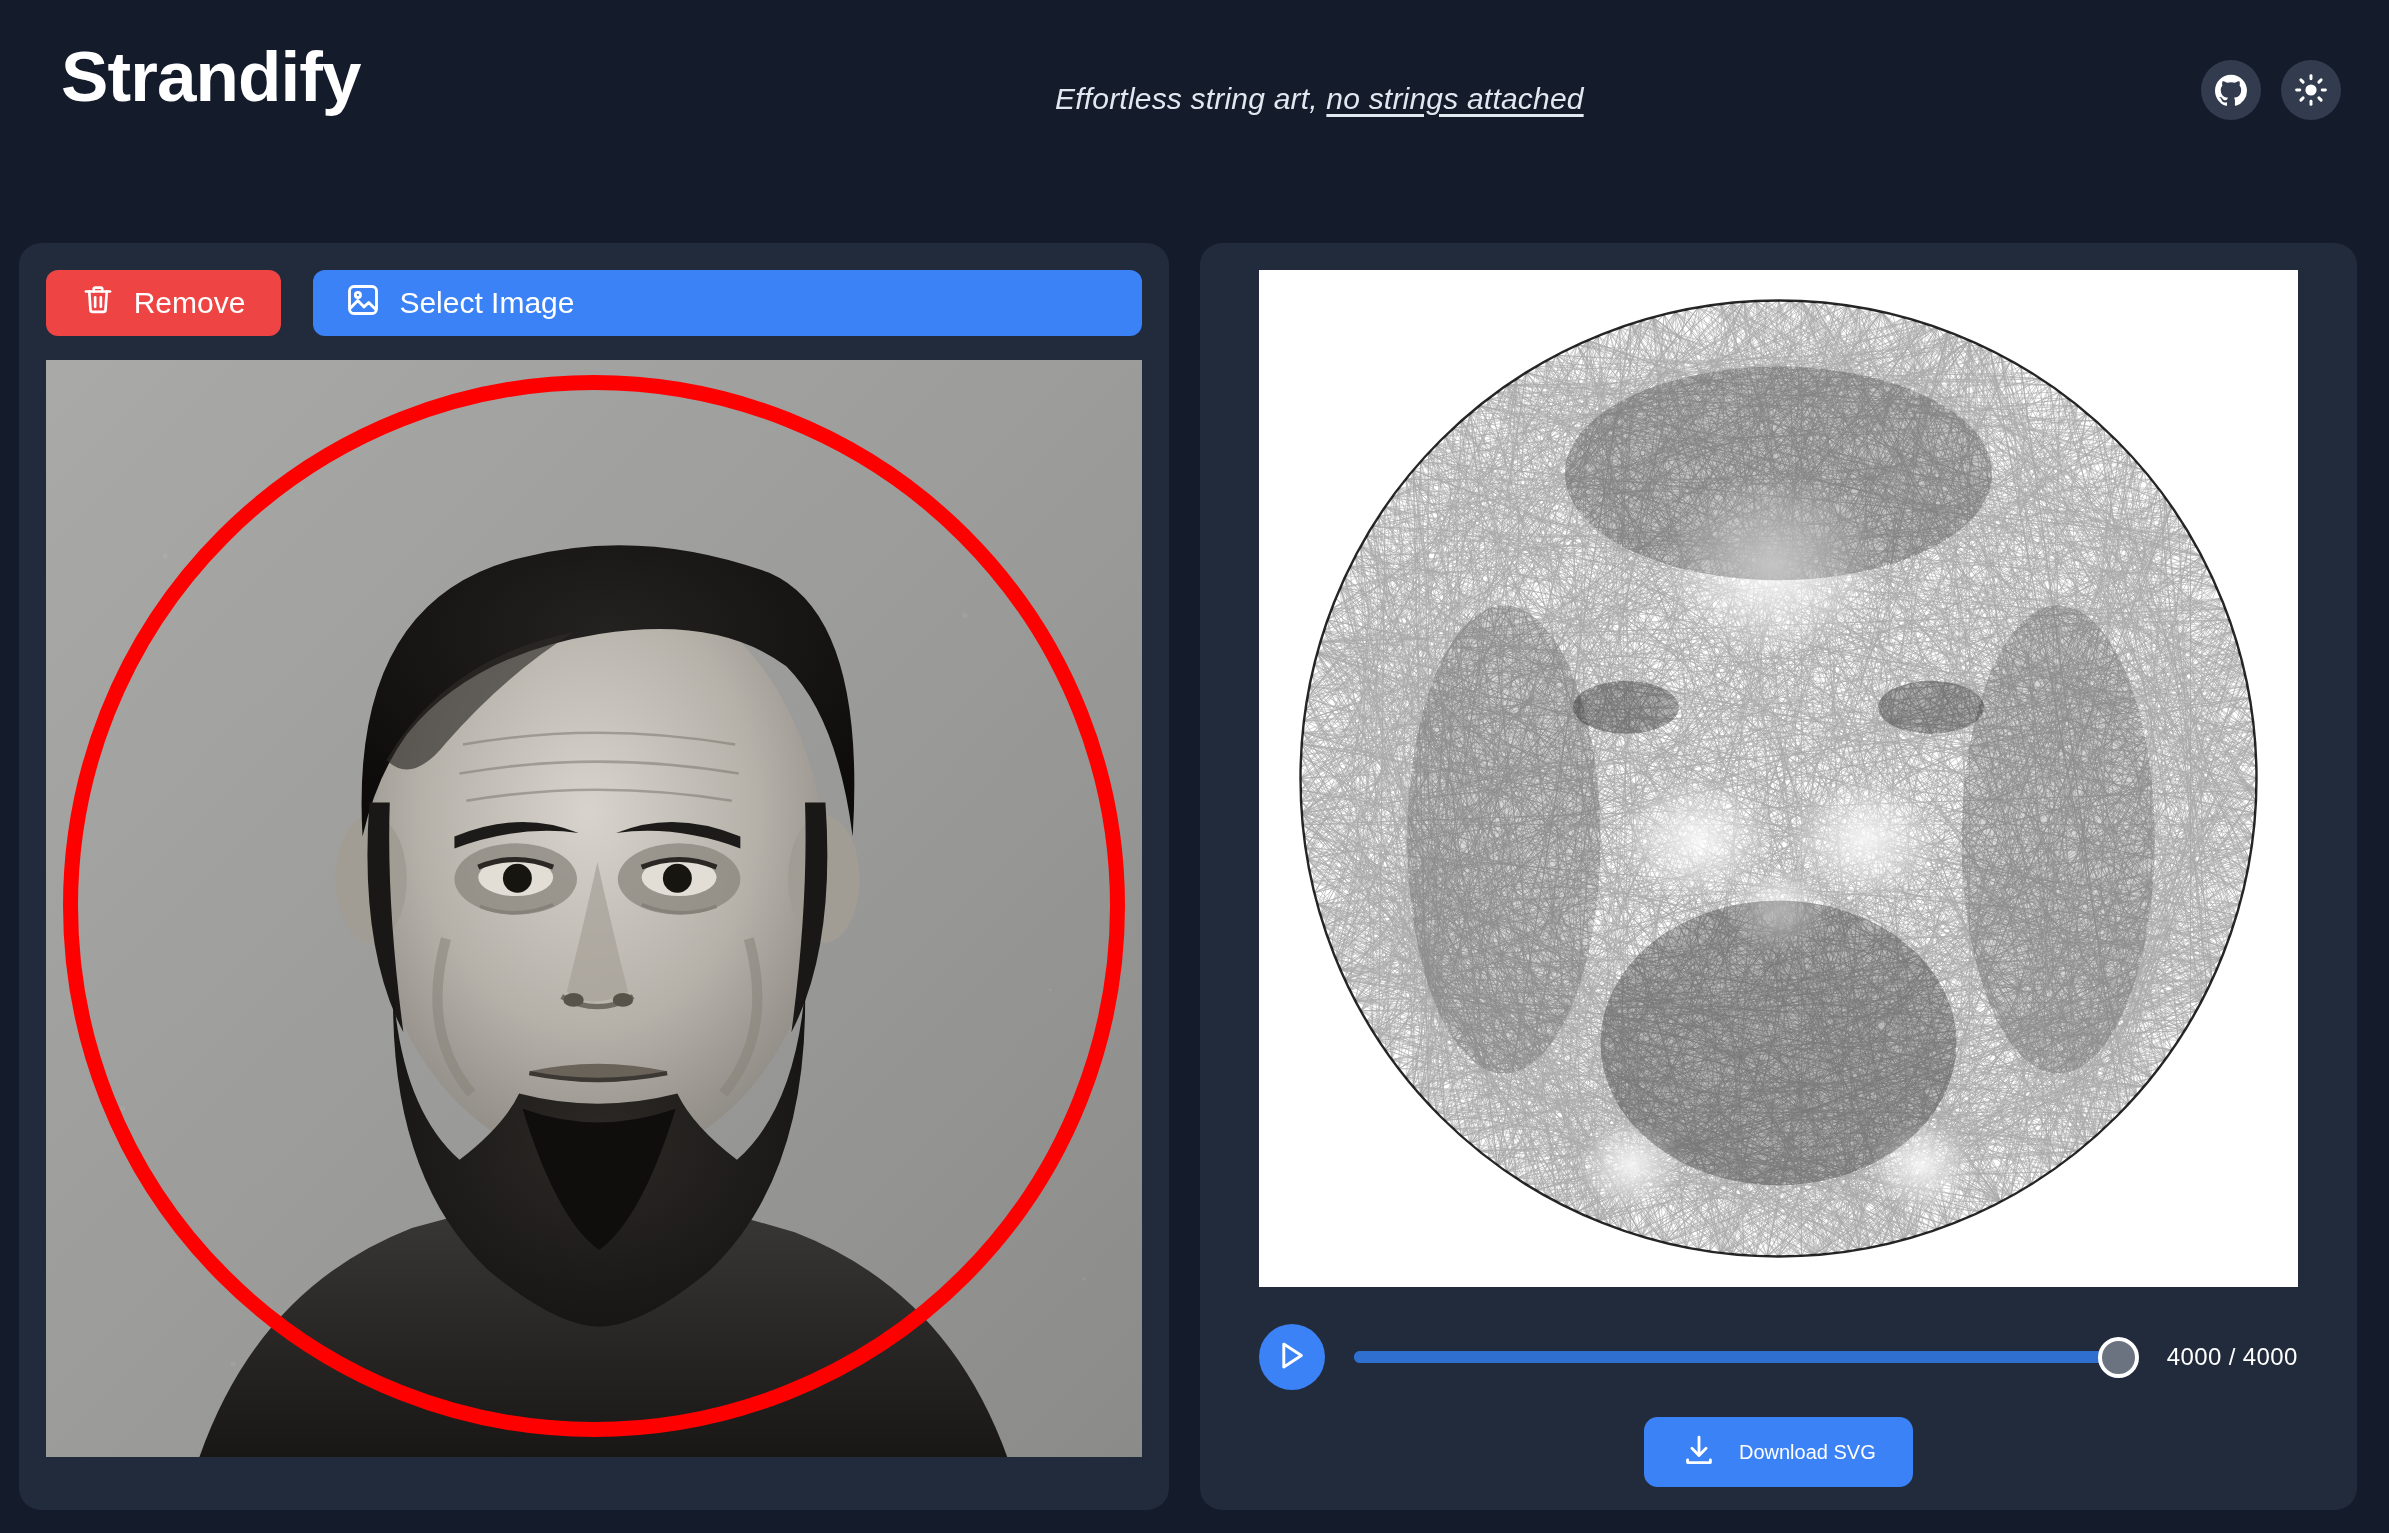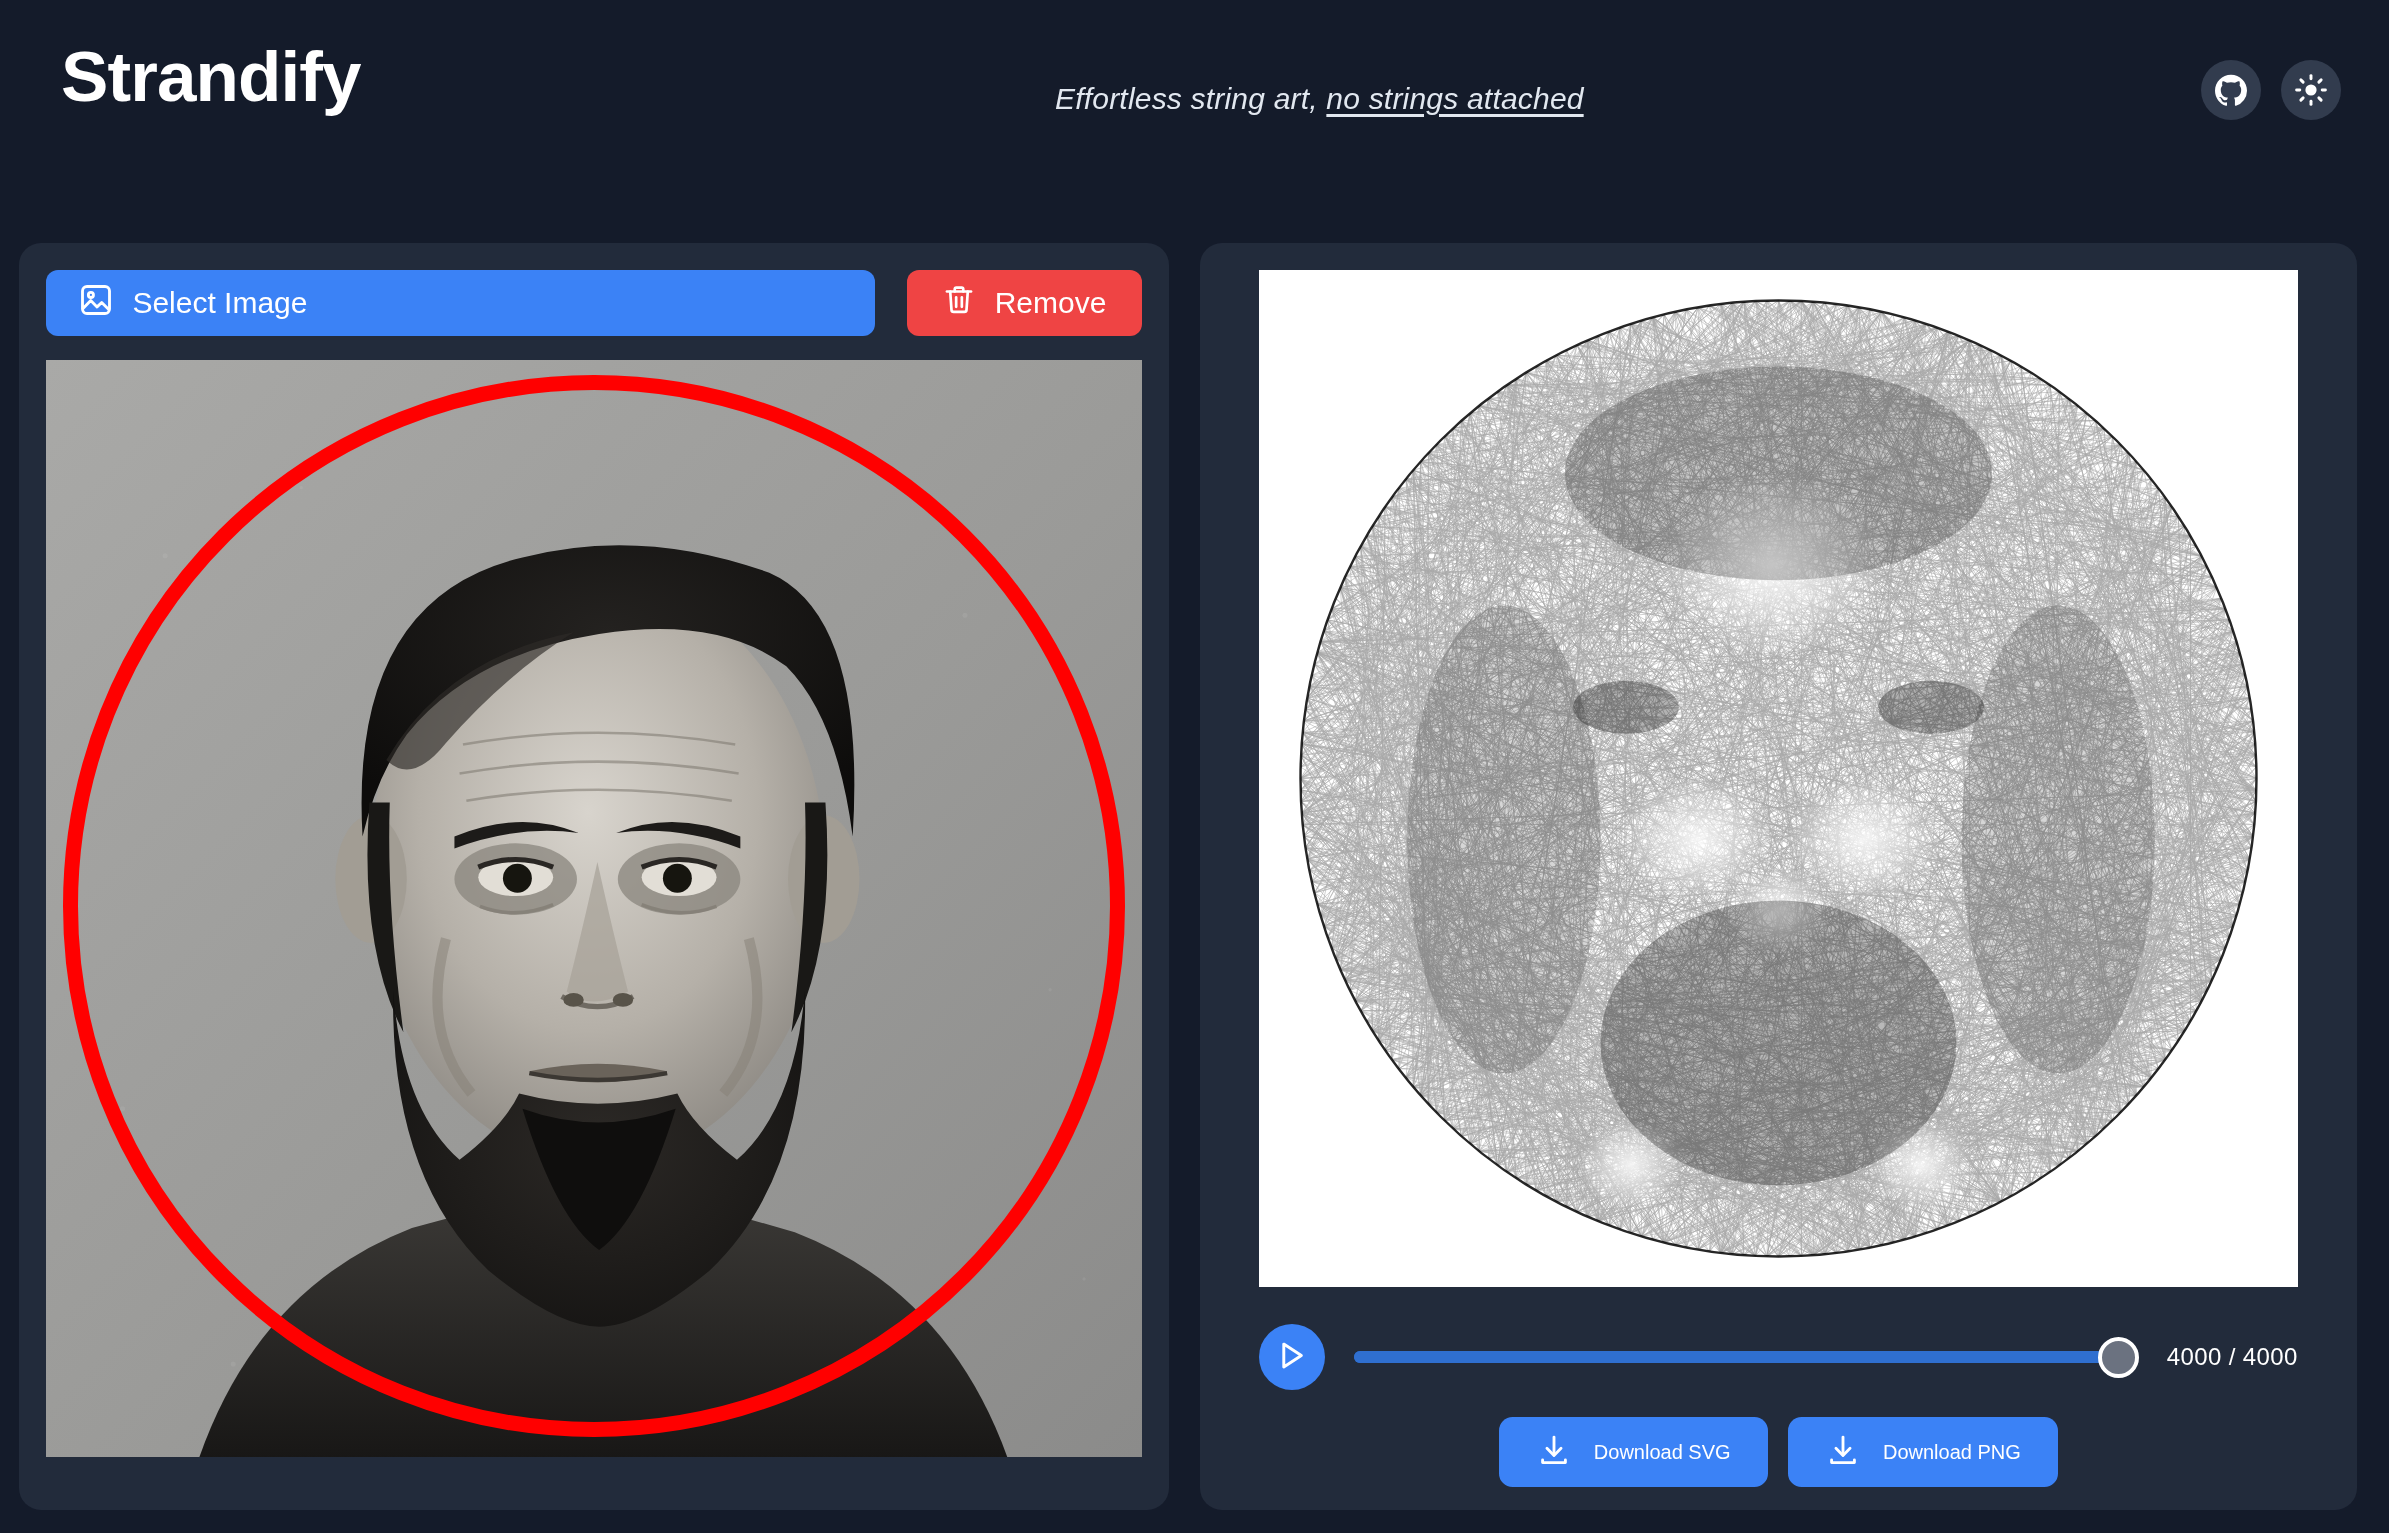--- a/index.html
+++ b/index.html
@@ -288,42 +288,42 @@
         </span>
       </button>
     </div>
   </div>
 
   <div class="main">
 
     <div class="panel panel-left">
 
       <div class="btn-row">
-        <button class="btn btn-select">
-          <span>
-            <svg width="36" height="36" viewBox="0 0 24 24" fill="none" stroke="#ffffff" stroke-width="1.9" stroke-linecap="round" stroke-linejoin="round">
-              <rect x="3" y="3" width="18" height="18" rx="3"></rect>
-              <circle cx="8.6" cy="8.6" r="1.7"></circle>
-              <path d="M3.5 17.5l5-5.2 4.2 4.3 3.1-2.9 4.7 4.6"></path>
-            </svg>
-          </span>
-          <span>Select Image</span>
-        </button>
-
         <button class="btn btn-remove">
           <span>
             <svg width="34" height="34" viewBox="0 0 24 24" fill="none" stroke="#ffffff" stroke-width="1.9" stroke-linecap="round" stroke-linejoin="round">
               <path d="M3.5 6h17"></path>
               <path d="M9 6V4.3c0-.6.5-1.1 1.1-1.1h3.8c.6 0 1.1.5 1.1 1.1V6"></path>
               <path d="M5.8 6l.9 13c.05.8.7 1.4 1.5 1.4h7.6c.8 0 1.45-.6 1.5-1.4l.9-13"></path>
               <line x1="10" y1="10.2" x2="10" y2="16.8"></line>
               <line x1="14" y1="10.2" x2="14" y2="16.8"></line>
             </svg>
           </span>
           <span>Remove</span>
+        </button>
+
+        <button class="btn btn-select">
+          <span>
+            <svg width="36" height="36" viewBox="0 0 24 24" fill="none" stroke="#ffffff" stroke-width="1.9" stroke-linecap="round" stroke-linejoin="round">
+              <rect x="3" y="3" width="18" height="18" rx="3"></rect>
+              <circle cx="8.6" cy="8.6" r="1.7"></circle>
+              <path d="M3.5 17.5l5-5.2 4.2 4.3 3.1-2.9 4.7 4.6"></path>
+            </svg>
+          </span>
+          <span>Select Image</span>
         </button>
       </div>
 
       <div class="image-frame">
         <svg viewBox="0 0 1288 1290" preserveAspectRatio="xMidYMid slice">
           <defs>
             <linearGradient id="bgGrad" x1="0" y1="0" x2="1" y2="1">
               <stop offset="0%" stop-color="#a9a9a7"></stop>
               <stop offset="55%" stop-color="#9a9a98"></stop>
               <stop offset="100%" stop-color="#8b8b8a"></stop>
@@ -2689,27 +2689,17 @@
           <span>
             <svg width="36" height="36" viewBox="0 0 24 24" fill="none" stroke="#ffffff" stroke-width="1.9" stroke-linecap="round" stroke-linejoin="round">
               <path d="M12 3.4 V15.2"></path>
               <path d="M7.3 10.9 L12 15.6 L16.7 10.9"></path>
               <path d="M4.4 18.6 V20.4 H19.6 V18.6"></path>
             </svg>
           </span>
           <span>Download SVG</span>
         </button>
 
-        <button class="btn btn-download">
-          <span>
-            <svg width="36" height="36" viewBox="0 0 24 24" fill="none" stroke="#ffffff" stroke-width="1.9" stroke-linecap="round" stroke-linejoin="round">
-              <path d="M12 3.4 V15.2"></path>
-              <path d="M7.3 10.9 L12 15.6 L16.7 10.9"></path>
-              <path d="M4.4 18.6 V20.4 H19.6 V18.6"></path>
-            </svg>
-          </span>
-          <span>Download PNG</span>
-        </button>
       </div>
     </div>
   </div>
 </div>
 
 
 </body></html>

